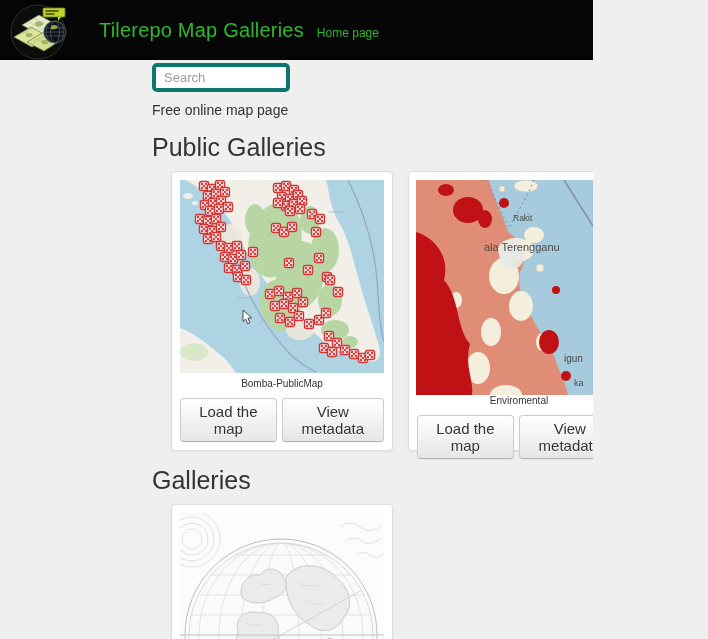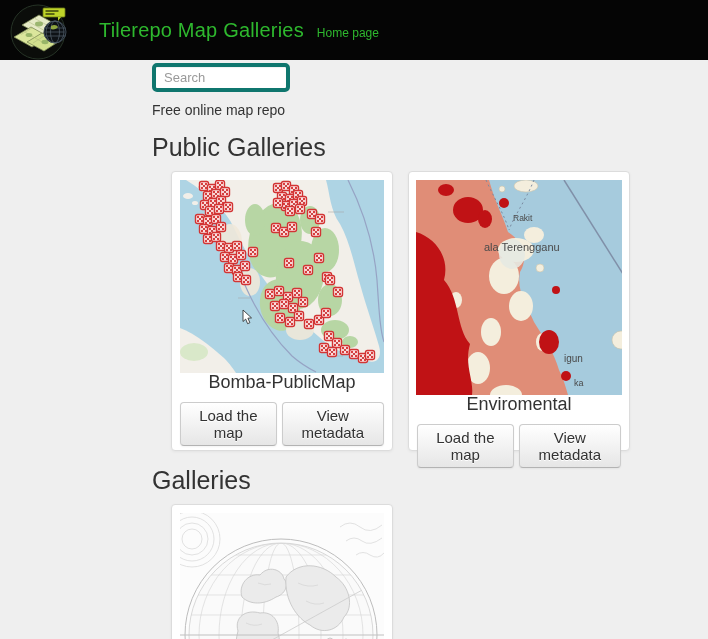--- a/index.html
+++ b/index.html
@@ -1,17 +1,17 @@
 <!DOCTYPE html>
 <html><head>
 <meta charset="utf-8">
 <style>
   html,body{margin:0;padding:0;}
   body{font-family:"Liberation Sans","DejaVu Sans",sans-serif;background:#efefef;}
-  #screen{position:relative;width:708px;height:639px;overflow:hidden;background:#efefef;}
+  #screen{position:relative;width:593px;height:639px;overflow:hidden;background:#efefef;}
 
   
   .app-header{height:60px;background:#050505;display:flex;align-items:center;}
   .logo-wrap{width:58px;height:58px;margin:1px 0 0 9px;flex:0 0 auto;}
   .brand-row{display:flex;align-items:baseline;margin-left:32px;}
   .app-title{font-size:20px;font-weight:400;color:#2eb82e;letter-spacing:.2px;text-decoration:none;}
   .home-link{font-size:12px;font-weight:400;color:#2eb82e;margin-left:13px;text-decoration:none;}
 
   
   .main{padding:3px 0 0 152px;}
@@ -20,21 +20,21 @@
     box-shadow:inset 0 1px 1px rgba(0,0,0,.06);font-family:"Liberation Sans",sans-serif;}
   .search-input::placeholder{color:#9a9a9a;}
   .intro-text{font-size:14px;color:#333;margin:10px 0 0 0;}
   h2.gallery-title{font-size:25px;font-weight:400;color:#333;margin:15px 0 9px 0;}
 
   .thumbs{display:flex;gap:15px;margin-left:19px;align-items:stretch;}
   .card{box-sizing:border-box;width:222px;height:280px;background:#fff;border:1px solid #dcdcdc;
     border-radius:4px;padding:8px;display:flex;flex-direction:column;align-items:center;
     box-shadow:0 1px 3px rgba(0,0,0,.05);}
   .thumb{display:block;line-height:0;}
-  .card-caption{margin-top:auto;text-align:right;font-size:18px;color:#333;padding-bottom:9px;line-height:1.1;}
+  .card-caption{margin-top:auto;text-align:right;font-size:10px;color:#333;padding-bottom:9px;line-height:1.1;}
   .btn-row{display:flex;justify-content:center;gap:5px;}
   .btn{font-family:"Liberation Sans",sans-serif;font-size:15px;color:#333;padding:4px 11px;
     background:linear-gradient(to bottom,#ffffff,#e6e6e6);
     border:1px solid #ccc;border-bottom-color:#b3b3b3;border-radius:4px;
     text-shadow:0 1px 0 #fff;cursor:pointer;
     box-shadow:inset 0 1px 0 rgba(255,255,255,.2),0 1px 2px rgba(0,0,0,.05);}
   .map-lbl{font-family:"Liberation Sans",sans-serif;fill:#4a4a4a;}
 </style>
 </head>
 <body>
@@ -76,21 +76,21 @@
     <div class="brand-row">
       <a href="#" class="app-title">Tilerepo Map Galleries</a>
       <a href="#" class="home-link">Home page</a>
     </div>
   </header>
 
   <main class="main">
 
     <input type="text" class="search-input" placeholder="Search" style="">
 
-    <p class="intro-text">Free online map repo</p>
+    <p class="intro-text">Free online map page</p>
 
     
     <section>
       <h2 class="gallery-title">Public Galleries</h2>
 
       <div class="thumbs">
 
         <article class="card">
           <a href="#" class="thumb">
             <svg width="204" height="193" viewBox="0 0 204 193">

